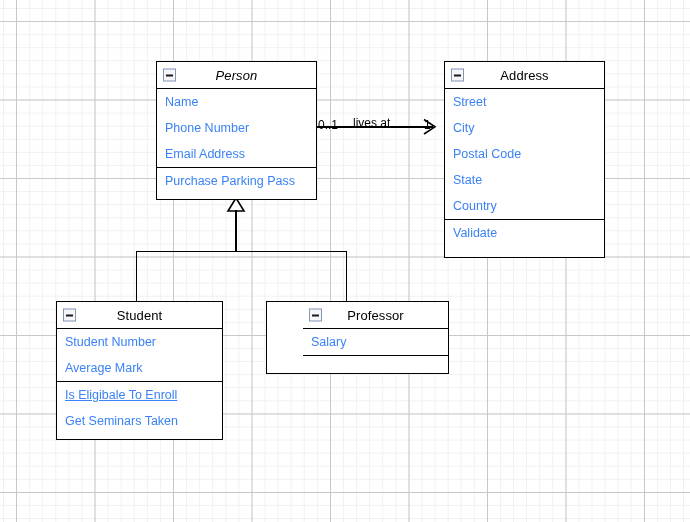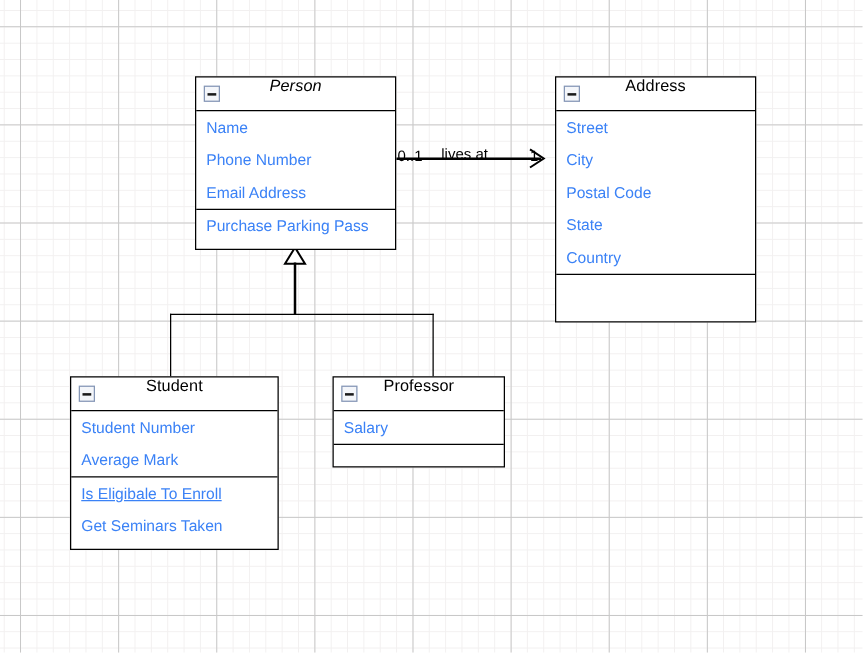--- a/index.html
+++ b/index.html
@@ -44,21 +44,21 @@
     background: #ffffff;
     border: 1.6px solid #000000;
   }
 
   .class-header {
     position: relative;
     box-sizing: border-box;
     height: 27px;
     border-bottom: 1.4px solid #000000;
     display: flex;
-    align-items: flex-start;
+    align-items: center;
     justify-content: center;
   }
 
   .class-name {
     font-size: 13px;
     color: #000000;
     line-height: 1;
     letter-spacing: 0.1px;
   }
 
@@ -189,39 +189,40 @@
       <span class="class-name">Address</span>
     </div>
     <div class="compartment">
       <div class="member">Street</div>
       <div class="member">City</div>
       <div class="member">Postal Code</div>
       <div class="member">State</div>
       <div class="member">Country</div>
     </div>
     <div class="compartment">
+      <div class="member">Validate</div>
     </div>
   </div>
 
   <div class="uml-class" style="left:56px; top:301px; width:167px; height:139px;">
     <div class="class-header">
       <span class="collapse-icon"></span>
       <span class="class-name">Student</span>
     </div>
     <div class="compartment">
       <div class="member">Student Number</div>
       <div class="member">Average Mark</div>
     </div>
     <div class="compartment">
       <div class="member static">Is Eligibale To Enroll</div>
       <div class="member">Get Seminars Taken</div>
     </div>
   </div>
 
-  <div class="uml-class" style="left:266px; top:301px; width:138px; height:73px;">
+  <div class="uml-class" style="left:266px; top:301px; width:183px; height:73px;padding-left:36px;">
     <div class="class-header">
       <span class="collapse-icon"></span>
       <span class="class-name">Professor</span>
     </div>
     <div class="compartment">
       <div class="member">Salary</div>
     </div>
     <div class="compartment">
       <div class="member empty"></div>
     </div>

